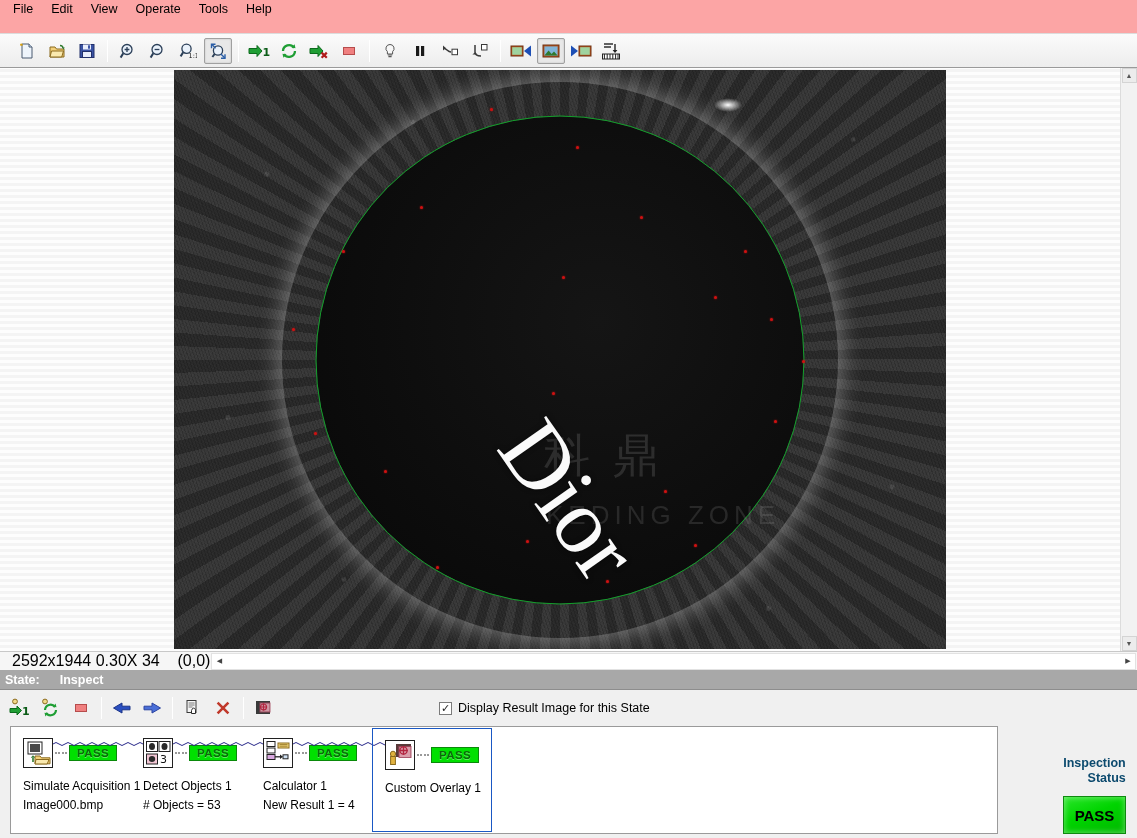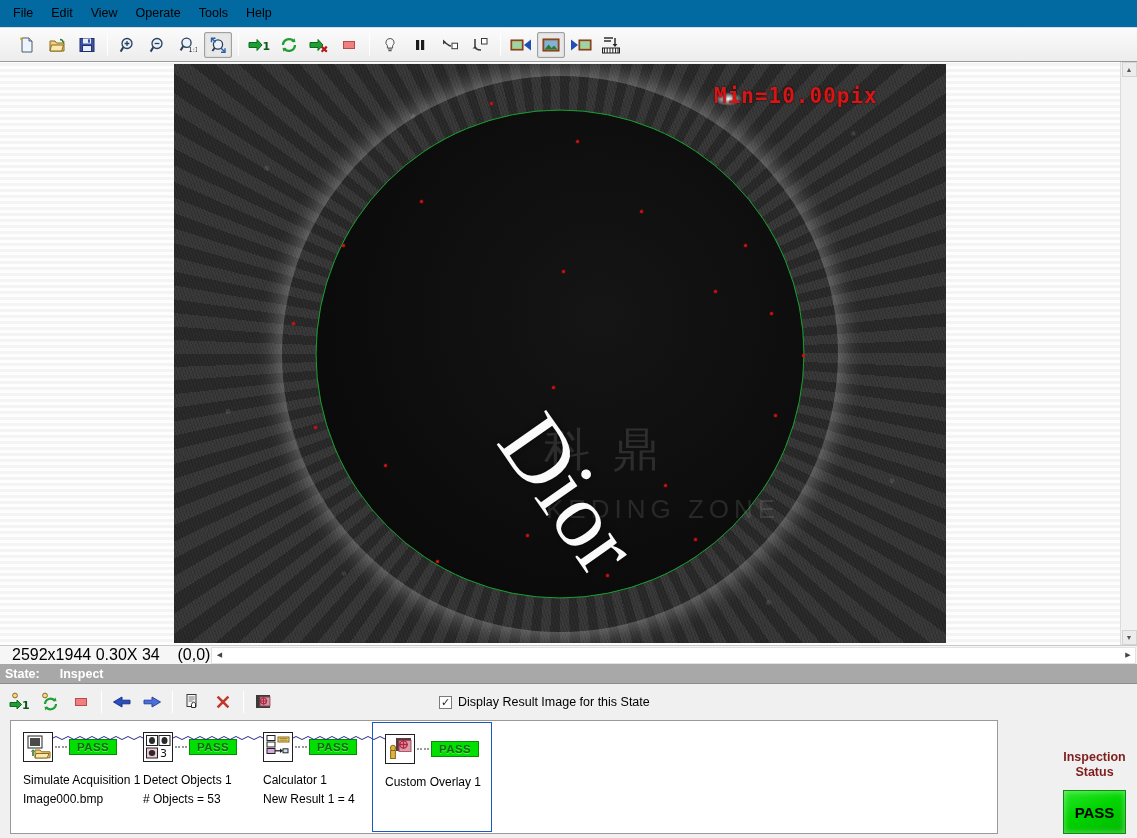--- a/index.html
+++ b/index.html
@@ -14,24 +14,24 @@
   #app {
     position: relative;
     width: 1137px; height: 838px;
     background: #f0f0f0;
     display: flex;
     flex-direction: column;
   }
 
   
   .menubar {
-    height: 28px;
-    background: #0369a1;
-    display: flex;
-    align-items: center;
+    height: 34px;
+    background: #fca5a5;
+    display: flex;
+    align-items: flex-start;
     padding-left: 4px;
     border-bottom: 1px solid #dcdcdc;
     flex: 0 0 auto;
   }
   .menuitem {
     padding: 2px 9px;
     font-size: 12.5px;
     color: #000;
     line-height: 15px;
     cursor: default;
@@ -397,22 +397,22 @@
     flex: 1 1 auto;
     display: flex;
     flex-direction: column;
     align-items: center;
     justify-content: flex-start;
     padding-top: 30px;
   }
   .insp-title {
     font-size: 12.5px;
     font-weight: bold;
-    color: #7f1d1d;
-    text-align: center;
+    color: #0c4a6e;
+    text-align: right;
     line-height: 15px;
   }
   .insp-box {
     margin-top: 10px;
     width: 63px; height: 52px;
     background: linear-gradient(160deg, #29e629 0%, #00d400 45%, #00b800 100%);
     border: 1px solid #0e8a0e;
     display: flex; align-items: center; justify-content: center;
     font-size: 15px; font-weight: bold; color: #000;
     box-shadow: inset 0 0 6px rgba(255,255,255,.45);
@@ -614,21 +614,20 @@
         <div class="blob" style="left:118px;top:258px;"></div>
         <div class="blob" style="left:246px;top:136px;"></div>
         <div class="blob" style="left:466px;top:146px;"></div>
         <div class="blob" style="left:628px;top:290px;"></div>
 
         <div class="wm-cn">科  鼎</div>
         <div class="wm-pin">KEDING ZONE</div>
         <div class="wm-dior">Dior</div>
 
         <div class="spot-light"></div>
-        <div class="overlay-text">Min=10.00pix</div>
       </div>
     </div>
 
     <div class="vscroll">
       <div class="scroll-arrow">▲</div>
       <div class="scroll-arrow">▼</div>
     </div>
   </div>
 
   <div class="imgstatus">

